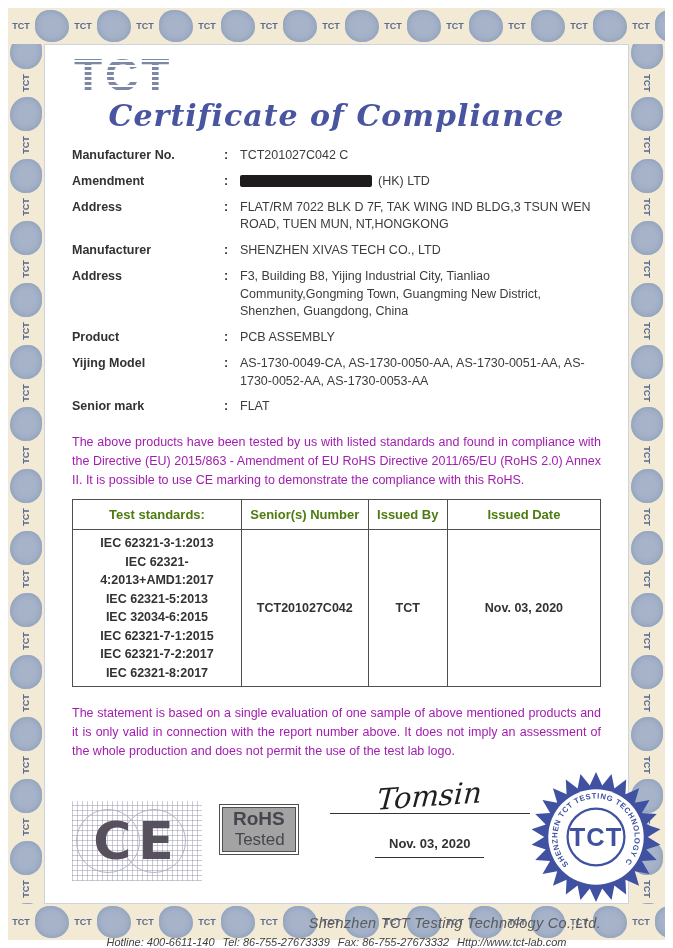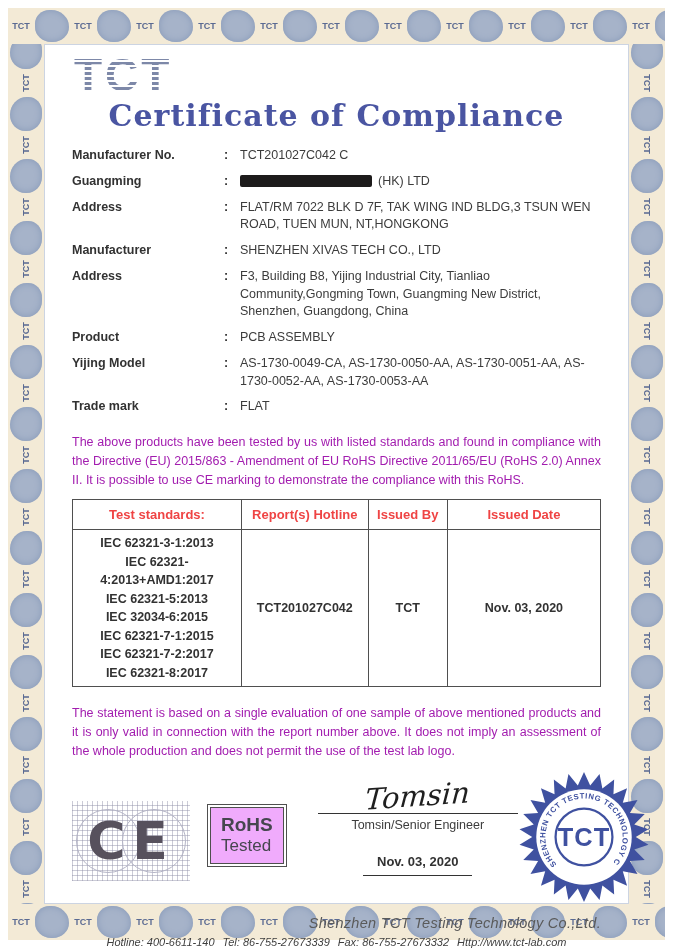--- a/index.html
+++ b/index.html
@@ -23,51 +23,51 @@
   .left .badge span{transform:rotate(-90deg);display:block;}
   .right .badge span{transform:rotate(90deg);display:block;}
   .inner-line{position:absolute;inset:44px;border:1px solid #ccd4e2;pointer-events:none;}
 
   
   .content{position:absolute;inset:44px;padding:6px 28px 0 28px;box-sizing:border-box;color:#3c3c3c;}
   .logo{position:relative;display:inline-block;font-weight:bold;font-size:46px;line-height:1;
         color:#7d88a8;letter-spacing:3px;margin:2px 0 0 2px;}
   .logo::after{content:"";position:absolute;inset:0;
         background:repeating-linear-gradient(180deg,transparent 0 3px,#ffffff 3px 5px);}
-  .title{text-align:center;font-family:"DejaVu Serif", serif;font-weight:bold;
+  .title{text-align:center;font-family:"DejaVu Serif", serif;font-style:italic;font-weight:bold;
         font-size:30px;color:#4a55a2;margin:0 0 14px 0;letter-spacing:1px;}
 
   .field-row{display:flex;margin-bottom:8px;font-size:12.5px;line-height:1.42;}
   .field-label{width:152px;flex:none;font-weight:bold;color:#323232;}
   .field-colon{width:16px;flex:none;font-weight:bold;color:#323232;}
   .field-value{flex:1;color:#3c3c3c;}
   .redact-bar{display:inline-block;width:132px;height:12px;background:#1d1b1b;
         vertical-align:middle;margin-right:6px;border-radius:2px;}
 
   .para{font-size:12.5px;line-height:1.5;margin:17px 0 10px 0;color:#a21caf;text-align:justify;}
 
   table.report{width:100%;border-collapse:collapse;margin-top:2px;}
   table.report th,table.report td{border:1px solid #4f4f4f;text-align:center;vertical-align:middle;}
-  table.report th{font-size:13px;font-weight:bold;padding:7px 4px;color:#ef4444;}
+  table.report th{font-size:13px;font-weight:bold;padding:7px 4px;color:#4d7c0f;}
   table.report td{font-size:12.5px;font-weight:bold;color:#323232;padding:4px 2px;}
   .std-line{line-height:18.5px;}
   .col-std{width:32%;} .col-rep{width:24%;} .col-by{width:15%;} .col-date{width:29%;}
 
   
   .signoff{display:flex;align-items:flex-start;margin-top:16px;height:132px;}
   .ce-block{position:relative;width:118px;height:80px;margin-top:24px;flex:none;
       background:
         repeating-linear-gradient(0deg,rgba(140,140,165,.45) 0 1px,transparent 1px 5px),
-        repeating-linear-gradient(90deg,rgba(140,140,165,.45) 0 1px,transparent 1px 5px);}
+        repeating-linear-gradient(90deg,rgba(140,140,165,.45) 0 1px,transparent 1px 5px); padding-left: 12px;}
   .ce-circle{position:absolute;border:1px solid #b4b4c6;border-radius:50%;width:62px;height:62px;top:8px;}
   .ce-c1{left:4px;} .ce-c2{left:50px;}
   .ce-text{position:absolute;inset:0;display:flex;align-items:center;justify-content:center;
       font-family:"DejaVu Sans", sans-serif;font-weight:bold;font-size:52px;color:#57515d;letter-spacing:7px;}
   .rohs-box{flex:none;margin:30px 0 0 20px;border:1px solid #4f4f4f;outline:1px solid #4f4f4f;
-      outline-offset:2px;padding:6px 10px;text-align:left;color:#46464f;background:#f0abfc;}
+      outline-offset:2px;padding:0 10px;text-align:right;color:#46464f;background:#a3a3a3;}
   .rohs-line1{font-weight:bold;font-size:19px;line-height:1.2;}
   .rohs-line2{font-size:17px;line-height:1.2;}
   .sig-block{flex:none;width:200px;margin-left:34px;text-align:center;}
   .sig-script{display:inline-block;font-family:"DejaVu Serif", serif;font-style:italic;
       font-size:29px;color:#1f1f1f;transform:rotate(-4deg) skewX(-8deg);margin-top:2px;}
   .sig-rule{border-top:1px solid #333;margin-top:0px;}
   .sig-name{font-size:12.5px;color:#3c3c3c;margin-top:4px;}
   .sig-date{display:inline-block;font-size:13px;font-weight:bold;color:#323232;
       margin-top:22px;padding:0 14px 6px 14px;border-bottom:1px solid #333;}
   .seal-wrap{margin-left:auto;flex:none;width:132px;height:132px;margin-top:-6px;}
@@ -304,21 +304,21 @@
 
   <div class="title">Certificate of Compliance</div>
 
   <div id="fields">
       <div class="field-row">
         <span class="field-label">Manufacturer No.</span>
         <span class="field-colon">:</span>
         <span class="field-value">TCT201027C042 C</span>
       </div>
       <div class="field-row">
-        <span class="field-label">Guangming</span>
+        <span class="field-label">Amendment</span>
         <span class="field-colon">:</span>
         <span class="field-value"><span class="redact-bar"></span>(HK) LTD</span>
       </div>
       <div class="field-row">
         <span class="field-label">Address</span>
         <span class="field-colon">:</span>
         <span class="field-value">FLAT/RM 7022 BLK D 7F, TAK WING IND BLDG,3 TSUN WEN ROAD, TUEN MUN, NT,HONGKONG</span>
       </div>
       <div class="field-row">
         <span class="field-label">Manufacturer</span>
@@ -334,33 +334,33 @@
         <span class="field-label">Product</span>
         <span class="field-colon">:</span>
         <span class="field-value">PCB ASSEMBLY</span>
       </div>
       <div class="field-row">
         <span class="field-label">Yijing Model</span>
         <span class="field-colon">:</span>
         <span class="field-value">AS-1730-0049-CA, AS-1730-0050-AA, AS-1730-0051-AA, AS-1730-0052-AA, AS-1730-0053-AA</span>
       </div>
       <div class="field-row">
-        <span class="field-label">Trade mark</span>
+        <span class="field-label">Senior mark</span>
         <span class="field-colon">:</span>
         <span class="field-value">FLAT</span>
       </div>
     </div>
 
   <div class="para">The above products have been tested by us with listed standards and found in compliance with the Directive (EU) 2015/863 - Amendment of EU RoHS Directive 2011/65/EU (RoHS 2.0) Annex II. It is possible to use CE marking to demonstrate the compliance with this RoHS.</div>
 
   <table class="report">
     <thead>
       <tr>
         <th class="col-std">Test standards:</th>
-        <th class="col-rep">Report(s) Hotline</th>
+        <th class="col-rep">Senior(s) Number</th>
         <th class="col-by">Issued By</th>
         <th class="col-date">Issued Date</th>
       </tr>
     </thead>
     <tbody>
       <tr>
         <td id="standards-cell">
             <div class="std-line">IEC 62321-3-1:2013</div>
             <div class="std-line">IEC 62321-4:2013+AMD1:2017</div>
             <div class="std-line">IEC 62321-5:2013</div>
@@ -386,21 +386,20 @@
     </div>
 
     <div class="rohs-box">
       <div class="rohs-line1">RoHS</div>
       <div class="rohs-line2">Tested</div>
     </div>
 
     <div class="sig-block">
       <span class="sig-script">Tomsin</span>
       <div class="sig-rule"></div>
-      <div class="sig-name">Tomsin/Senior Engineer</div>
       <div class="sig-date">Nov. 03, 2020</div>
     </div>
 
     <div class="seal-wrap">
       <svg width="132" height="132" viewBox="0 0 130 130">
         <polygon id="seal-star" fill="#3f51a0" points="65.0,1.0 71.1,14.4 80.3,2.9 83.1,17.3 94.7,8.3 94.0,23.0 107.4,17.1 103.2,31.2 117.7,28.6 110.2,41.3 124.8,42.3 114.5,52.8 128.5,57.3 116.0,65.0 128.5,72.7 114.5,77.2 124.8,87.7 110.2,88.7 117.7,101.4 103.2,98.8 107.4,112.9 94.0,107.0 94.7,121.7 83.1,112.7 80.3,127.1 71.1,115.6 65.0,129.0 58.9,115.6 49.7,127.1 46.9,112.7 35.3,121.7 36.0,107.0 22.6,112.9 26.8,98.8 12.3,101.4 19.8,88.7 5.2,87.7 15.5,77.2 1.5,72.7 14.0,65.0 1.5,57.3 15.5,52.8 5.2,42.3 19.8,41.3 12.3,28.6 26.8,31.2 22.6,17.1 36.0,23.0 35.3,8.3 46.9,17.3 49.7,2.9 58.9,14.4"></polygon>
         <circle cx="65" cy="65" r="47" fill="#ffffff"></circle>
         <defs>
           <path id="ringpath" d="M 38.1,91.9 A 38,38 0 1,1 91.9,91.9" fill="none"></path>
         </defs>

